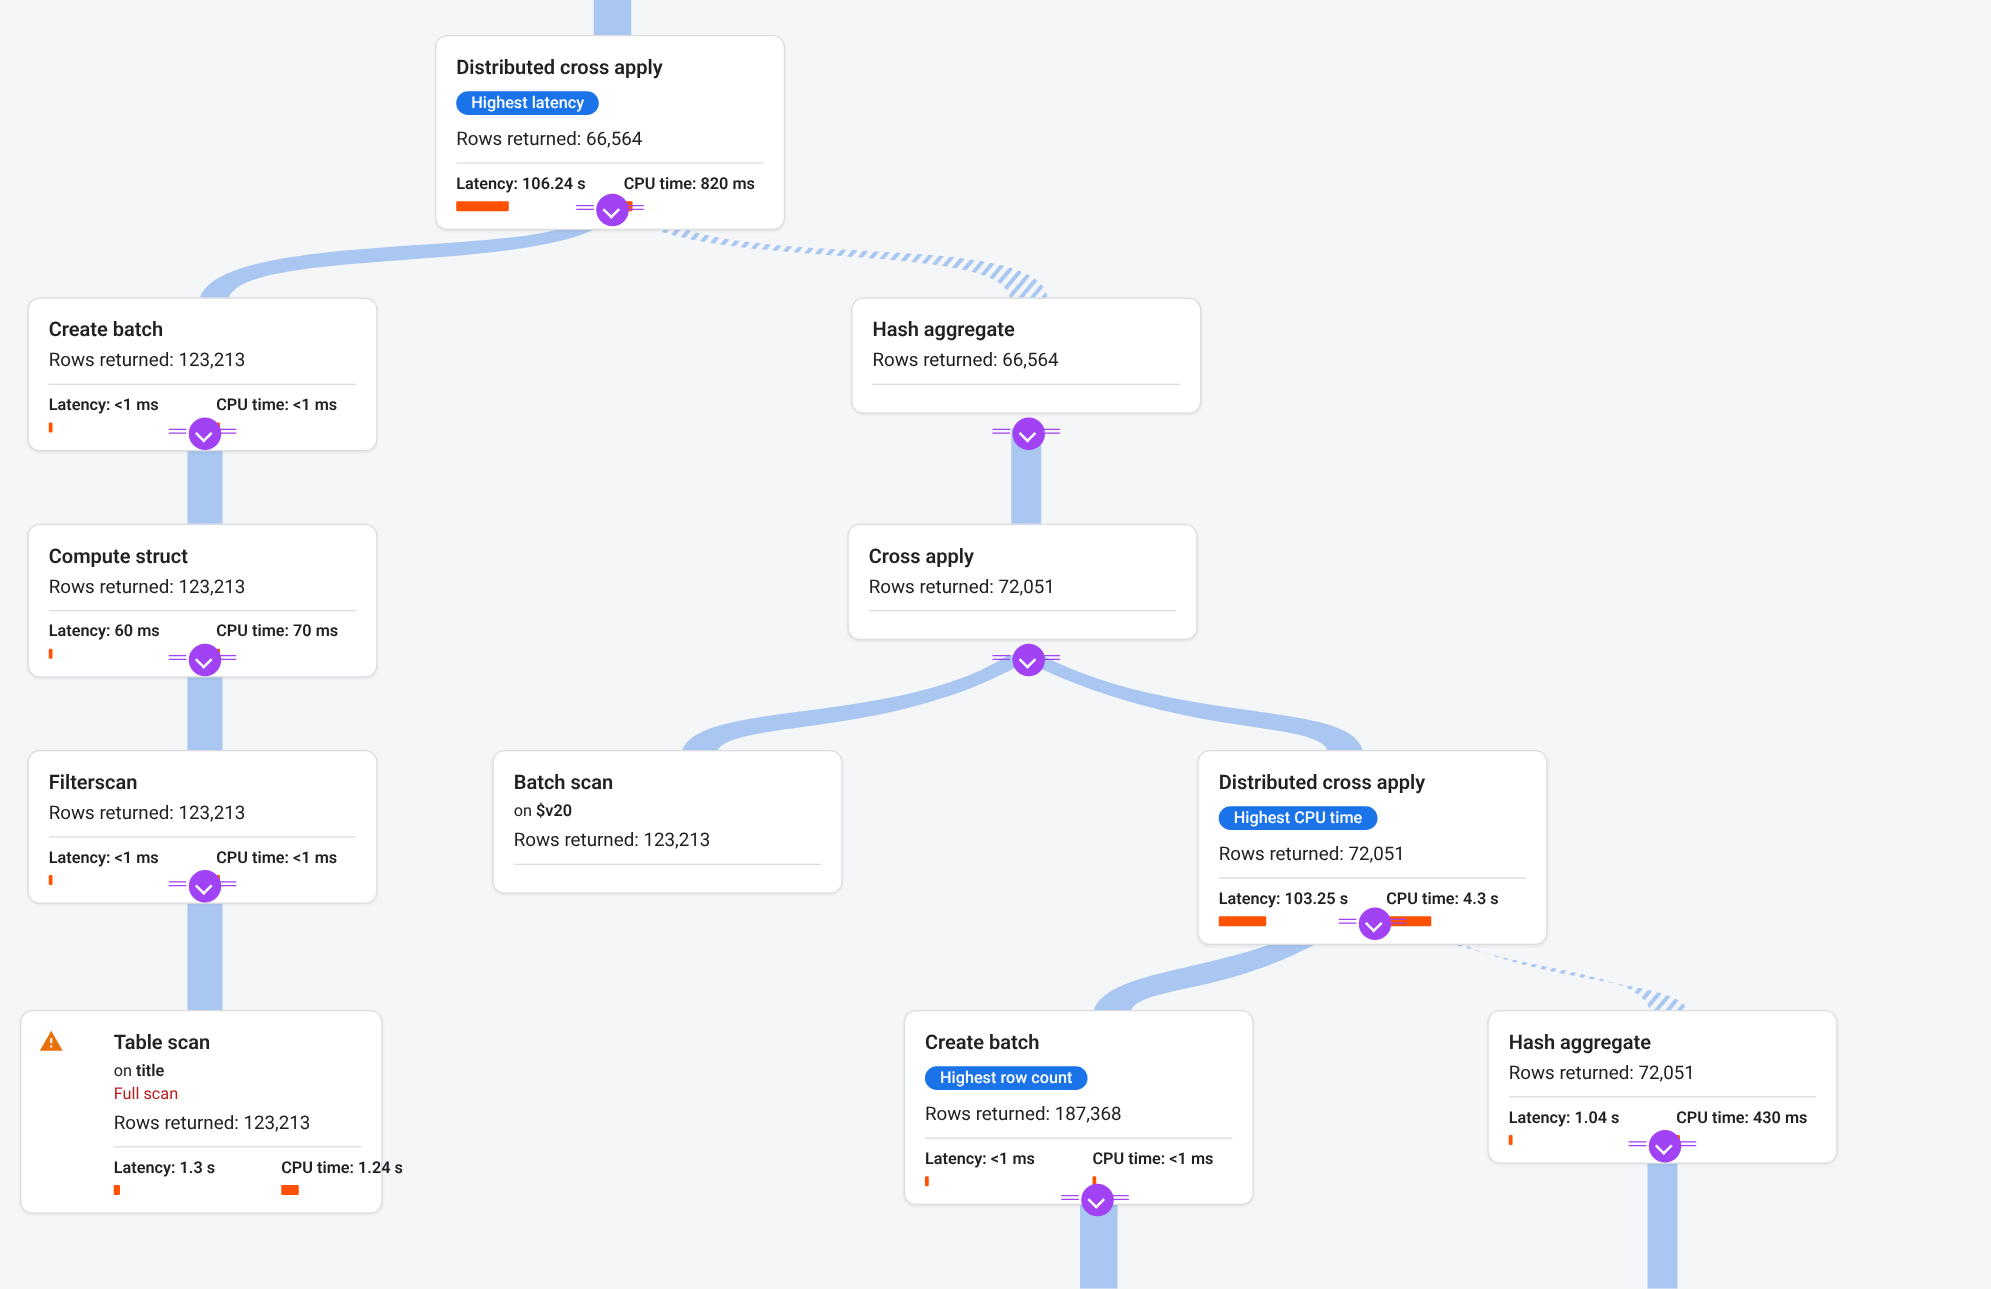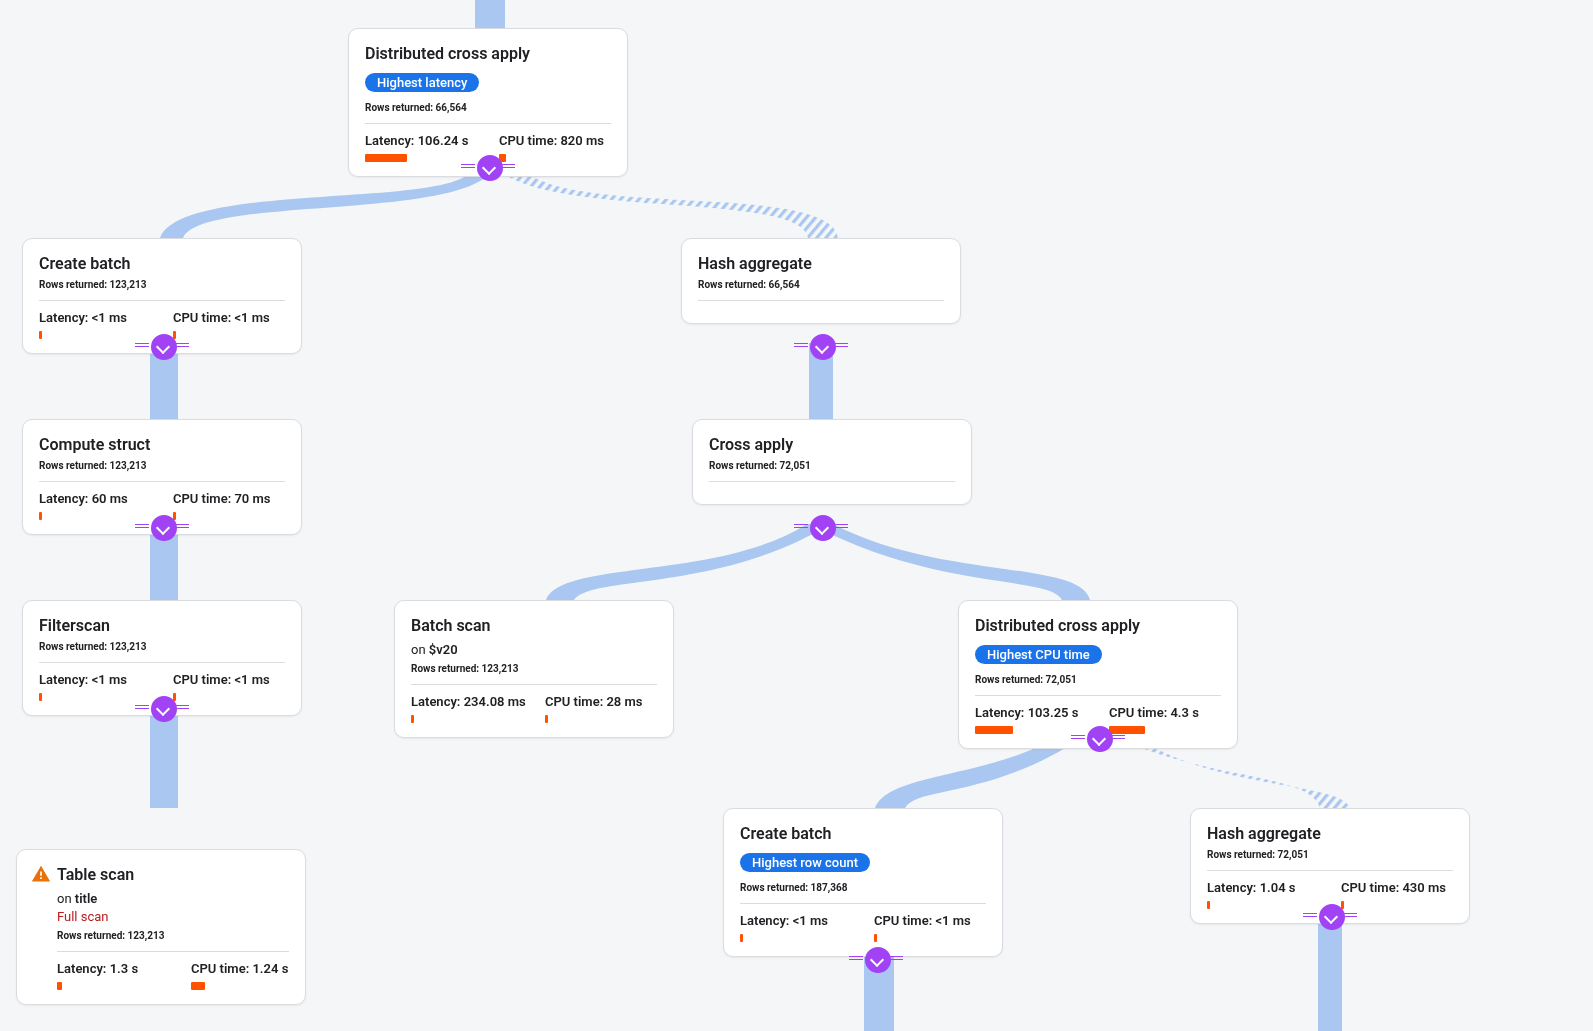--- a/index.html
+++ b/index.html
@@ -1,27 +1,27 @@
 <!DOCTYPE html>
 <html><head>
 <meta charset="utf-8">
 <style>
   html,body{margin:0;padding:0;width:1593px;height:1031px;background:#f5f6f8;font-family:"Google Sans","Roboto",Arial,sans-serif;color:#202124;overflow:hidden;}
   .canvas{position:relative;width:1593px;height:1031px;}
   svg.edges{position:absolute;left:0;top:0;width:1593px;height:1031px;pointer-events:none;}
 
   .node{position:absolute;width:280px;background:#fff;border:1px solid #dadce0;border-radius:10px;padding:14px 16px 14px 16px;box-sizing:border-box;box-shadow:0 1px 2px rgba(60,64,67,0.08);}
-  .node.has-icon{padding-left:40px;margin-top:41px;}
+  .node.has-icon{padding-left:74px;}
   .node .title{font-size:16px;font-weight:600;line-height:22px;margin-bottom:4px;}
   .node .subtitle{font-size:13px;color:#202124;line-height:18px;}
   .node .subtitle .on-label{font-weight:400;}
   .node .subtitle .on-target{font-weight:600;}
   .node .subnote{font-size:13px;color:#b91c1c;line-height:18px;margin-bottom:2px;}
   .node .badge{display:inline-block;margin:4px 0 6px 0;padding:2px 12px;font-size:13px;color:#fff;background:#1a73e8;border-radius:999px;font-weight:500;}
-  .node .rows{font-size:10px;font-weight:700;margin-top:4px;}
+  .node .rows{font-size:15px;font-weight:400;margin-top:4px;}
   .node .divider{height:1px;width:100%;background:#dadce0;margin:10px 0 8px 0;}
   .node .metrics{display:flex;gap:18px;align-items:center;}
   .node .metric{flex:0 0 auto;min-width:116px;}
   .node .metric-label{font-size:13px;font-weight:600;line-height:18px;}
   .node .bar{height:8px;background:#ff5100;margin-top:4px;border-radius:1px;}
 
   .warn-icon{position:absolute;left:14px;top:14px;width:20px;height:20px;}
 
   .chev{position:absolute;width:22px;height:22px;border:2px solid #a142f4;background:#a142f4;border-radius:50%;pointer-events:auto;cursor:pointer;}
   .chev::before{content:"";position:absolute;left:5px;top:6px;width:8px;height:8px;border-right:2px solid #fff;border-bottom:2px solid #fff;transform:rotate(45deg);}
@@ -116,21 +116,21 @@
           <div class="metric-label"><span>Latency: </span><span>60 ms</span></div>
           <div class="bar" style="width: 3px;"></div>
         </div>
     <div class="metric">
           <div class="metric-label"><span>CPU time: </span><span>70 ms</span></div>
           <div class="bar" style="width: 3px;"></div>
         </div>
   </div>
 </div>
 
-<div class="node" style="left:692px;top:419px;">
+<div class="node" style="left:678px;top:419px;">
   <div class="title">Cross apply</div>
   <div class="rows"><span>Rows returned: </span><span>72,051</span></div>
   <div class="divider"></div>
 </div>
 
 <div class="node" style="left:22px;top:600px;">
   <div class="title">Filterscan</div>
   <div class="rows"><span>Rows returned: </span><span>123,213</span></div>
   <div class="divider"></div>
   <div class="metrics">
@@ -143,30 +143,20 @@
           <div class="bar" style="width: 3px;"></div>
         </div>
   </div>
 </div>
 
 <div class="node" style="left:394px;top:600px;">
   <div class="title">Batch scan</div>
   <div class="subtitle"><span class="on-label">on</span> <span class="on-target">$v20</span></div>
   <div class="rows"><span>Rows returned: </span><span>123,213</span></div>
   <div class="divider"></div>
-  <div class="metrics">
-    <div class="metric">
-          <div class="metric-label"><span>Latency: </span><span>234.08 ms</span></div>
-          <div class="bar" style="width: 3px;"></div>
-        </div>
-    <div class="metric">
-          <div class="metric-label"><span>CPU time: </span><span>28 ms</span></div>
-          <div class="bar" style="width: 3px;"></div>
-        </div>
-  </div>
 </div>
 
 <div class="node" style="left:958px;top:600px;">
   <div class="title">Distributed cross apply</div>
   <span class="badge">Highest CPU time</span>
   <div class="rows"><span>Rows returned: </span><span>72,051</span></div>
   <div class="divider"></div>
   <div class="metrics">
     <div class="metric">
           <div class="metric-label"><span>Latency: </span><span>103.25 s</span></div>

